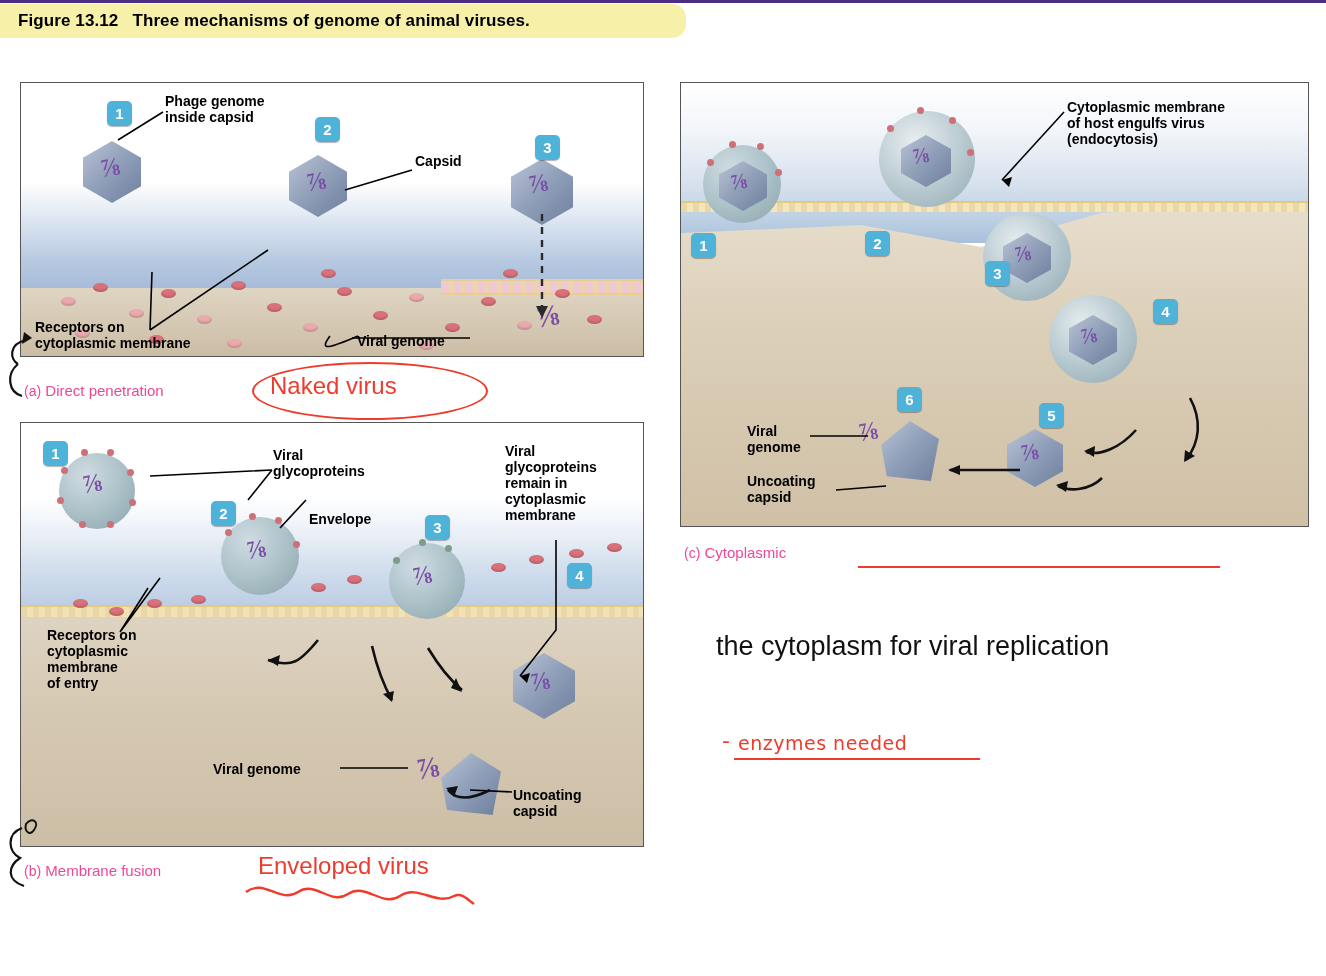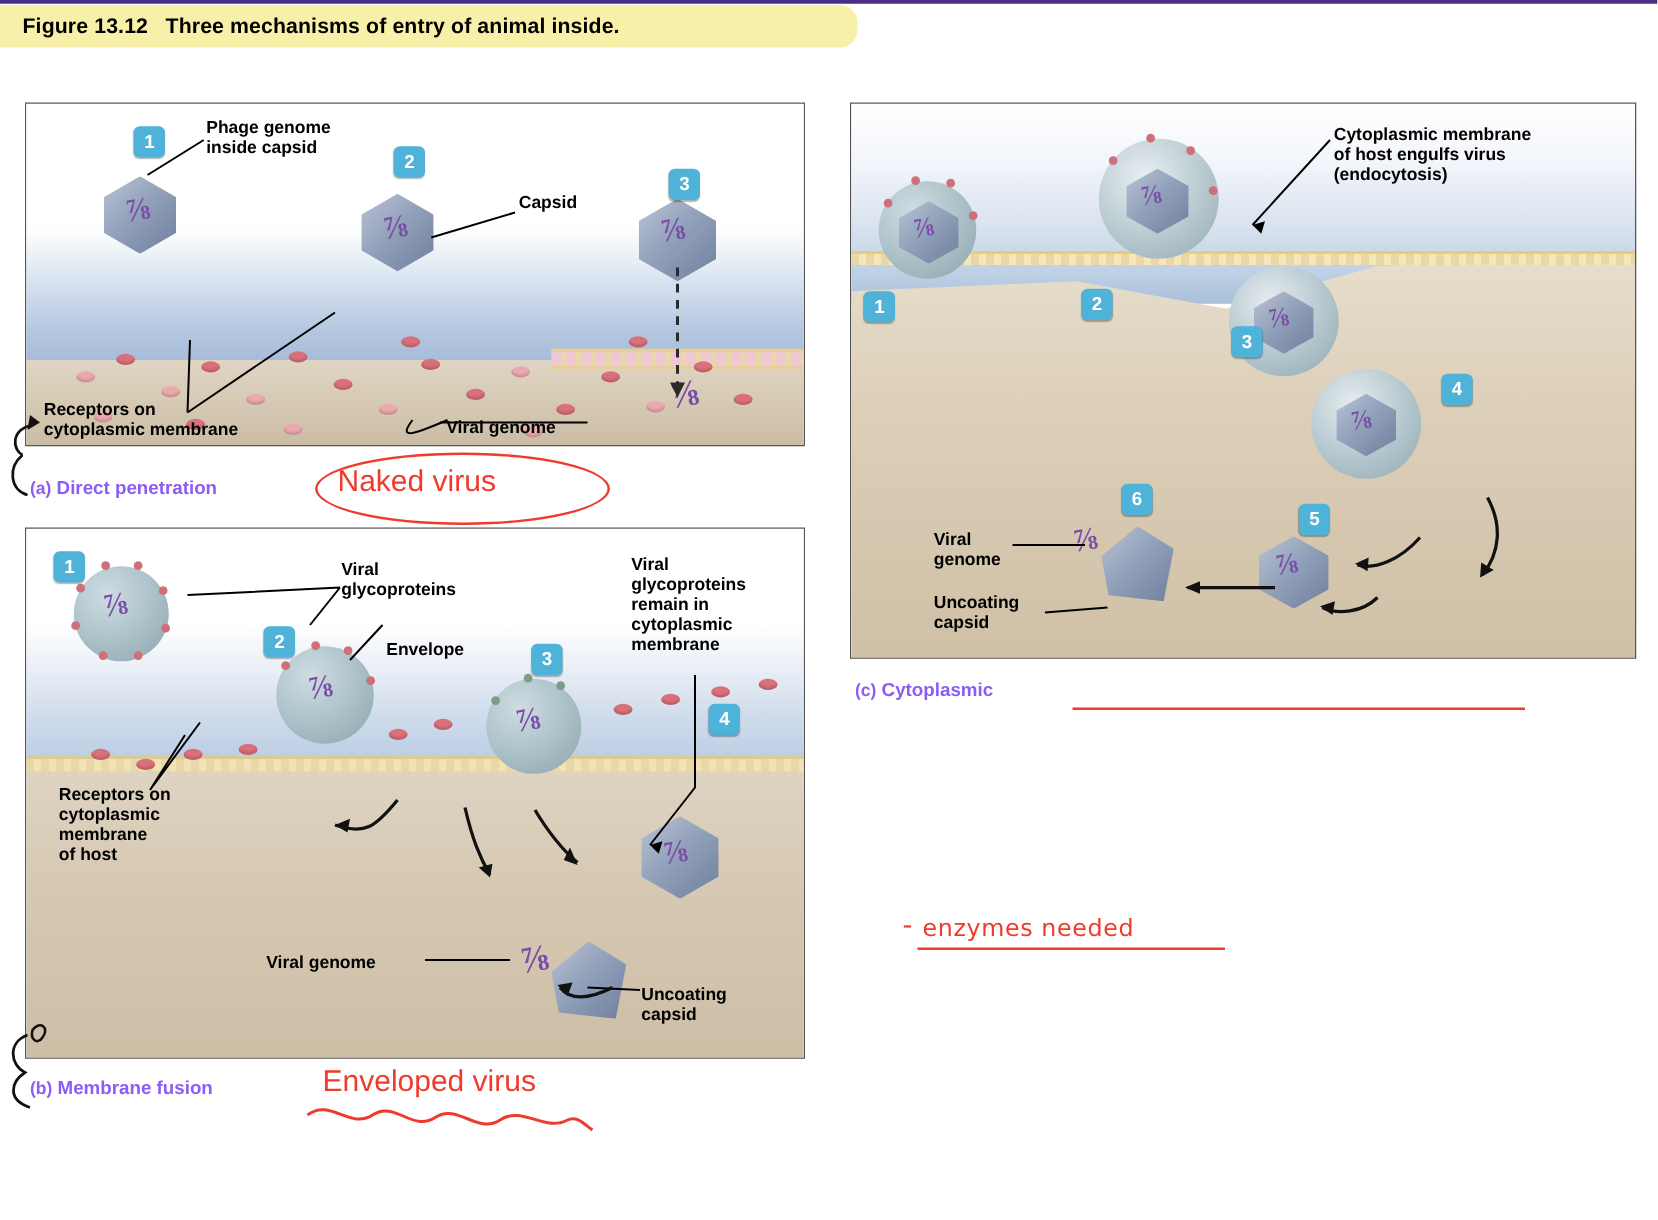--- a/index.html
+++ b/index.html
@@ -134,22 +134,22 @@
     font-size: 14px;
     font-weight: bold;
     color: #000;
     line-height: 1.15;
   }
 
   
   .caption {
     position: absolute;
     font-size: 15px;
-    font-weight: bold;
-    color: #8b5cf6;
+    font-weight: normal;
+    color: #ec4899;
     white-space: nowrap;
   }
   .caption .tag { font-size: 14px; }
 
   
   .red-note {
     position: absolute;
     color: #ef3b2c;
     font-size: 24px;
     white-space: nowrap;
@@ -187,21 +187,21 @@
 </style>
 </head>
 <body>
 
 <div class="root">
 
   <div class="top-rule"></div>
 
   <div class="fig-title-wrap"></div>
   <div class="fig-title">
-    <span class="fignum">Figure 13.12</span><span>Three mechanisms of entry of animal inside.</span>
+    <span class="fignum">Figure 13.12</span><span>Three mechanisms of genome of animal viruses.</span>
   </div>
 
 
   <div class="panel" id="panel-a">
 
     <div class="membrane-band" style="top:0; height:205px; background:linear-gradient(to bottom,#ffffff 0%,#ffffff 48%,#e6edf5 62%,#cbd9ea 76%,#b5c8e0 88%,#a7bcd9 100%);"></div>
     <div class="cytosol" style="top:205px; height:68px; background:linear-gradient(to bottom,#dfd5c3 0%,#d4c7b1 60%,#cbbca4 100%);"></div>
 
     <div style="position:absolute; left:420px; top:196px; width:202px; height:12px; background:repeating-linear-gradient(to right,#f0c8d2 0 8px,#ead7a8 8px 12px); border-top:2px solid #e9cf8f; border-bottom:2px solid #e9cf8f;"></div>
 
@@ -315,21 +315,21 @@
       <div>Viral</div>
       <div>glycoproteins</div>
       <div>remain in</div>
       <div>cytoplasmic</div>
       <div>membrane</div>
     </div>
     <div class="lbl" style="left:26px; top:204px;">
       <div>Receptors on</div>
       <div>cytoplasmic</div>
       <div>membrane</div>
-      <div>of host</div>
+      <div>of entry</div>
     </div>
     <div class="lbl" style="left:192px; top:338px;">Viral genome</div>
     <div class="lbl" style="left:492px; top:364px;">
       <div>Uncoating</div>
       <div>capsid</div>
     </div>
   </div>
 
   <div class="panel" id="panel-c">
     <div class="membrane-band" style="top:0; height:160px; background:linear-gradient(to bottom,#ffffff 0%,#f2f5fa 30%,#d8e2ee 62%,#bccfe3 86%,#a9c0da 100%);"></div>
@@ -402,20 +402,21 @@
   </div>
 
   <div class="red-note" style="left:270px; top:372px;">Naked virus</div>
   <div class="ellipse-red" style="left:252px; top:362px; width:232px; height:54px;"></div>
 
   <div class="red-note" style="left:258px; top:852px;">Enveloped virus</div>
 
   <div class="red-underline" style="left:858px; top:566px; width:362px;"></div>
 
   <div class="black-note" style="left:716px; top:630px; width:580px;">
+    <div>the cytoplasm for viral replication</div>
   </div>
 
   <div class="hand-note" style="left:722px; top:728px; font-size:22px;">-</div>
   <div class="hand-note" style="left:738px; top:732px;">enzymes needed</div>
   <div class="red-underline" style="left:734px; top:758px; width:246px;"></div>
 
   <svg class="overlay" viewBox="0 0 1326 976">
 
     <path d="M163,112 L118,140" stroke="#000" stroke-width="1.6" fill="none"></path>
     <path d="M412,170 L345,190" stroke="#000" stroke-width="1.6" fill="none"></path>

